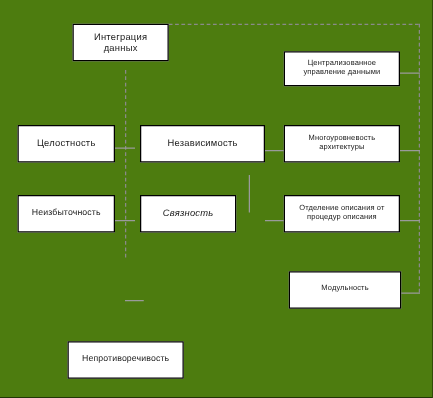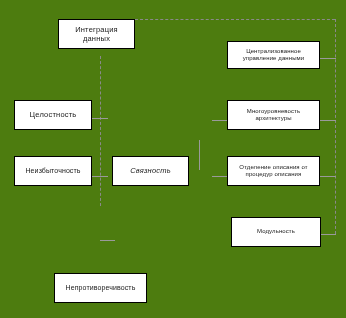--- a/index.html
+++ b/index.html
@@ -88,20 +88,23 @@
 
   <div class="node sm" style="left:227px; top:41px; width:93px; height:28px;">
     <span class="line">Централизованное</span>
     <span class="line">управление данными</span>
   </div>
 
   <div class="node lg" style="left:14px; top:100px; width:78px; height:30px;">
     <span class="line">Целостность</span>
   </div>
 
+  <div class="node lg" style="left:112px; top:100px; width:100px; height:30px;">
+    <span class="line">Независимость</span>
+  </div>
 
   <div class="node sm" style="left:227px; top:100px; width:93px; height:30px;">
     <span class="line">Многоуровневость</span>
     <span class="line">архитектуры</span>
   </div>
 
   <div class="node md" style="left:14px; top:156px; width:78px; height:30px;">
     <span class="line">Неизбыточность</span>
   </div>
 

